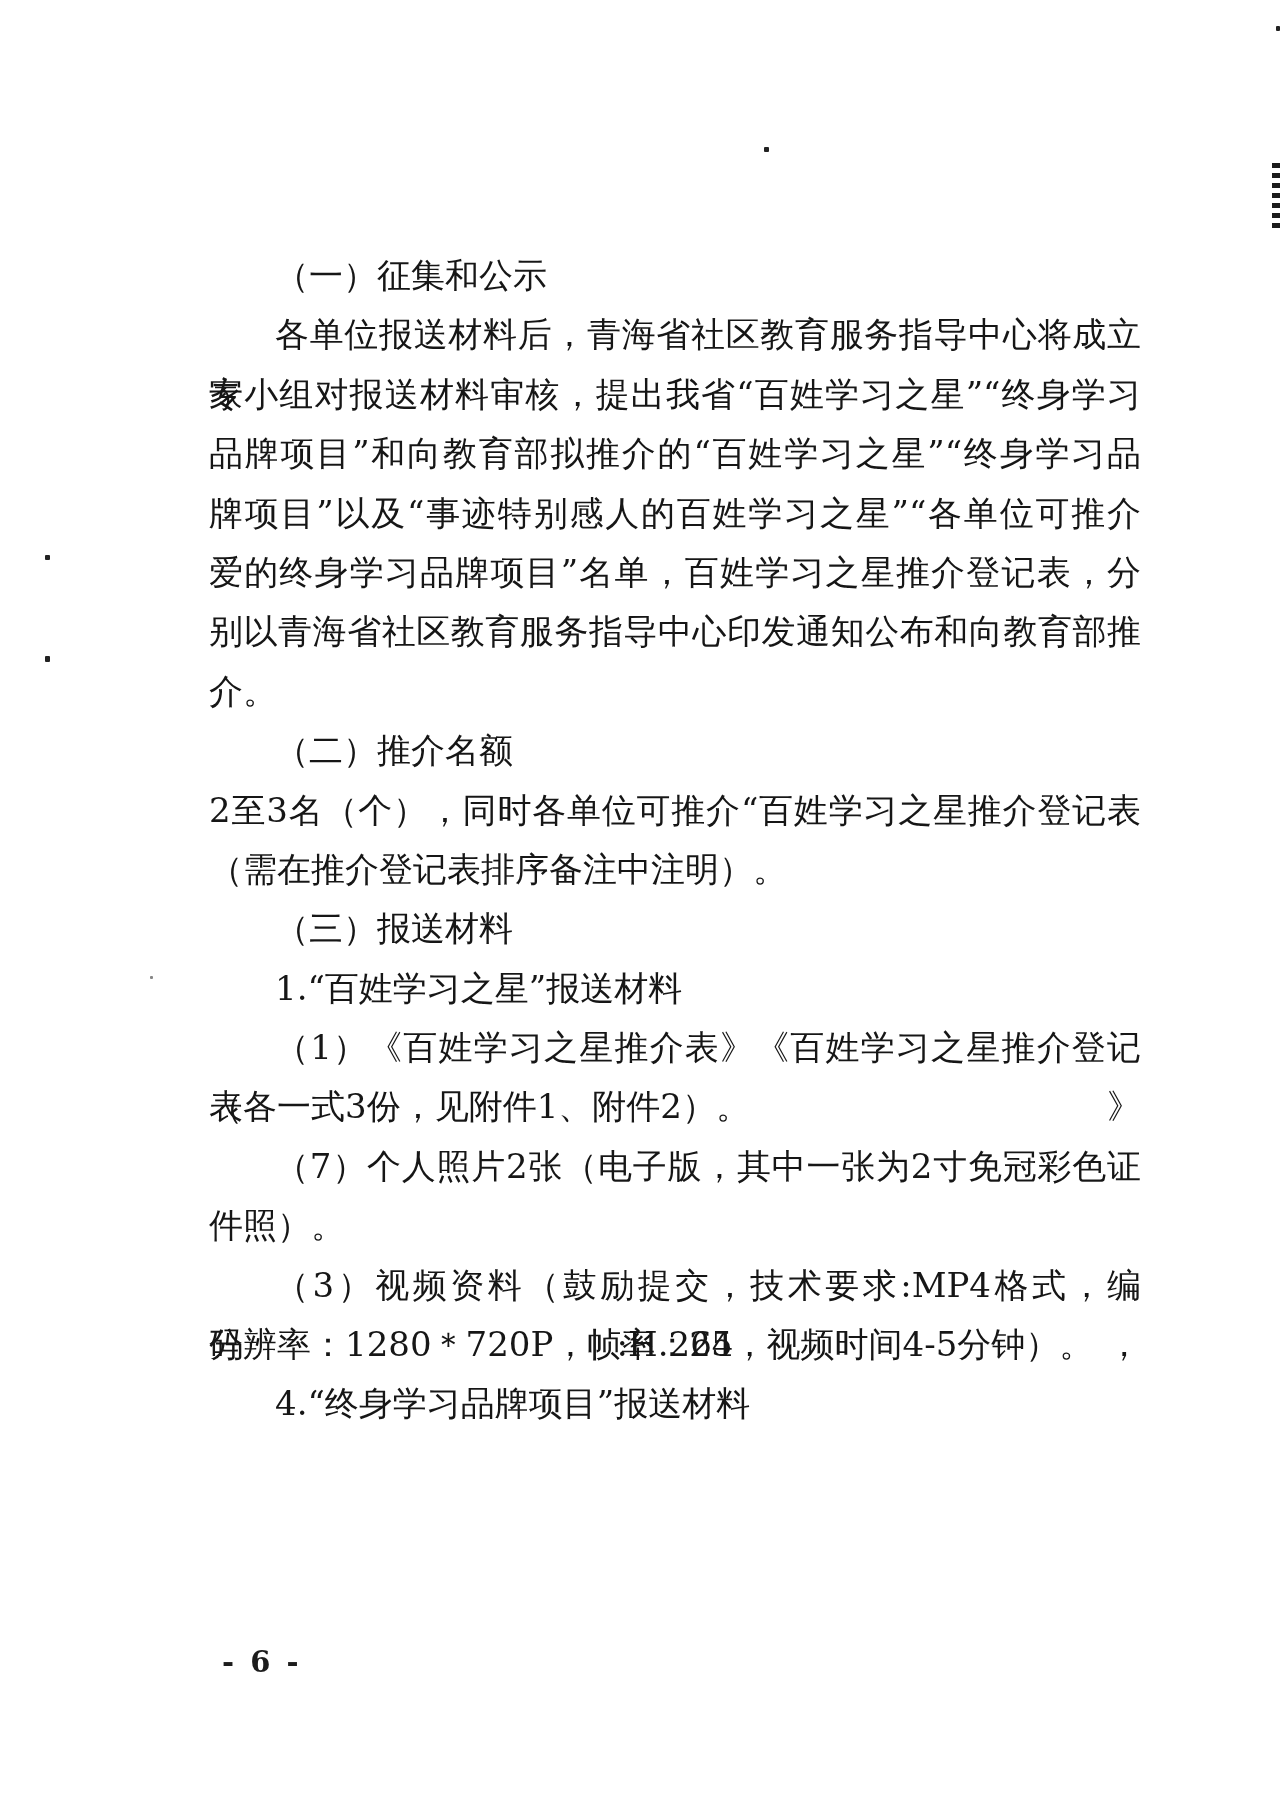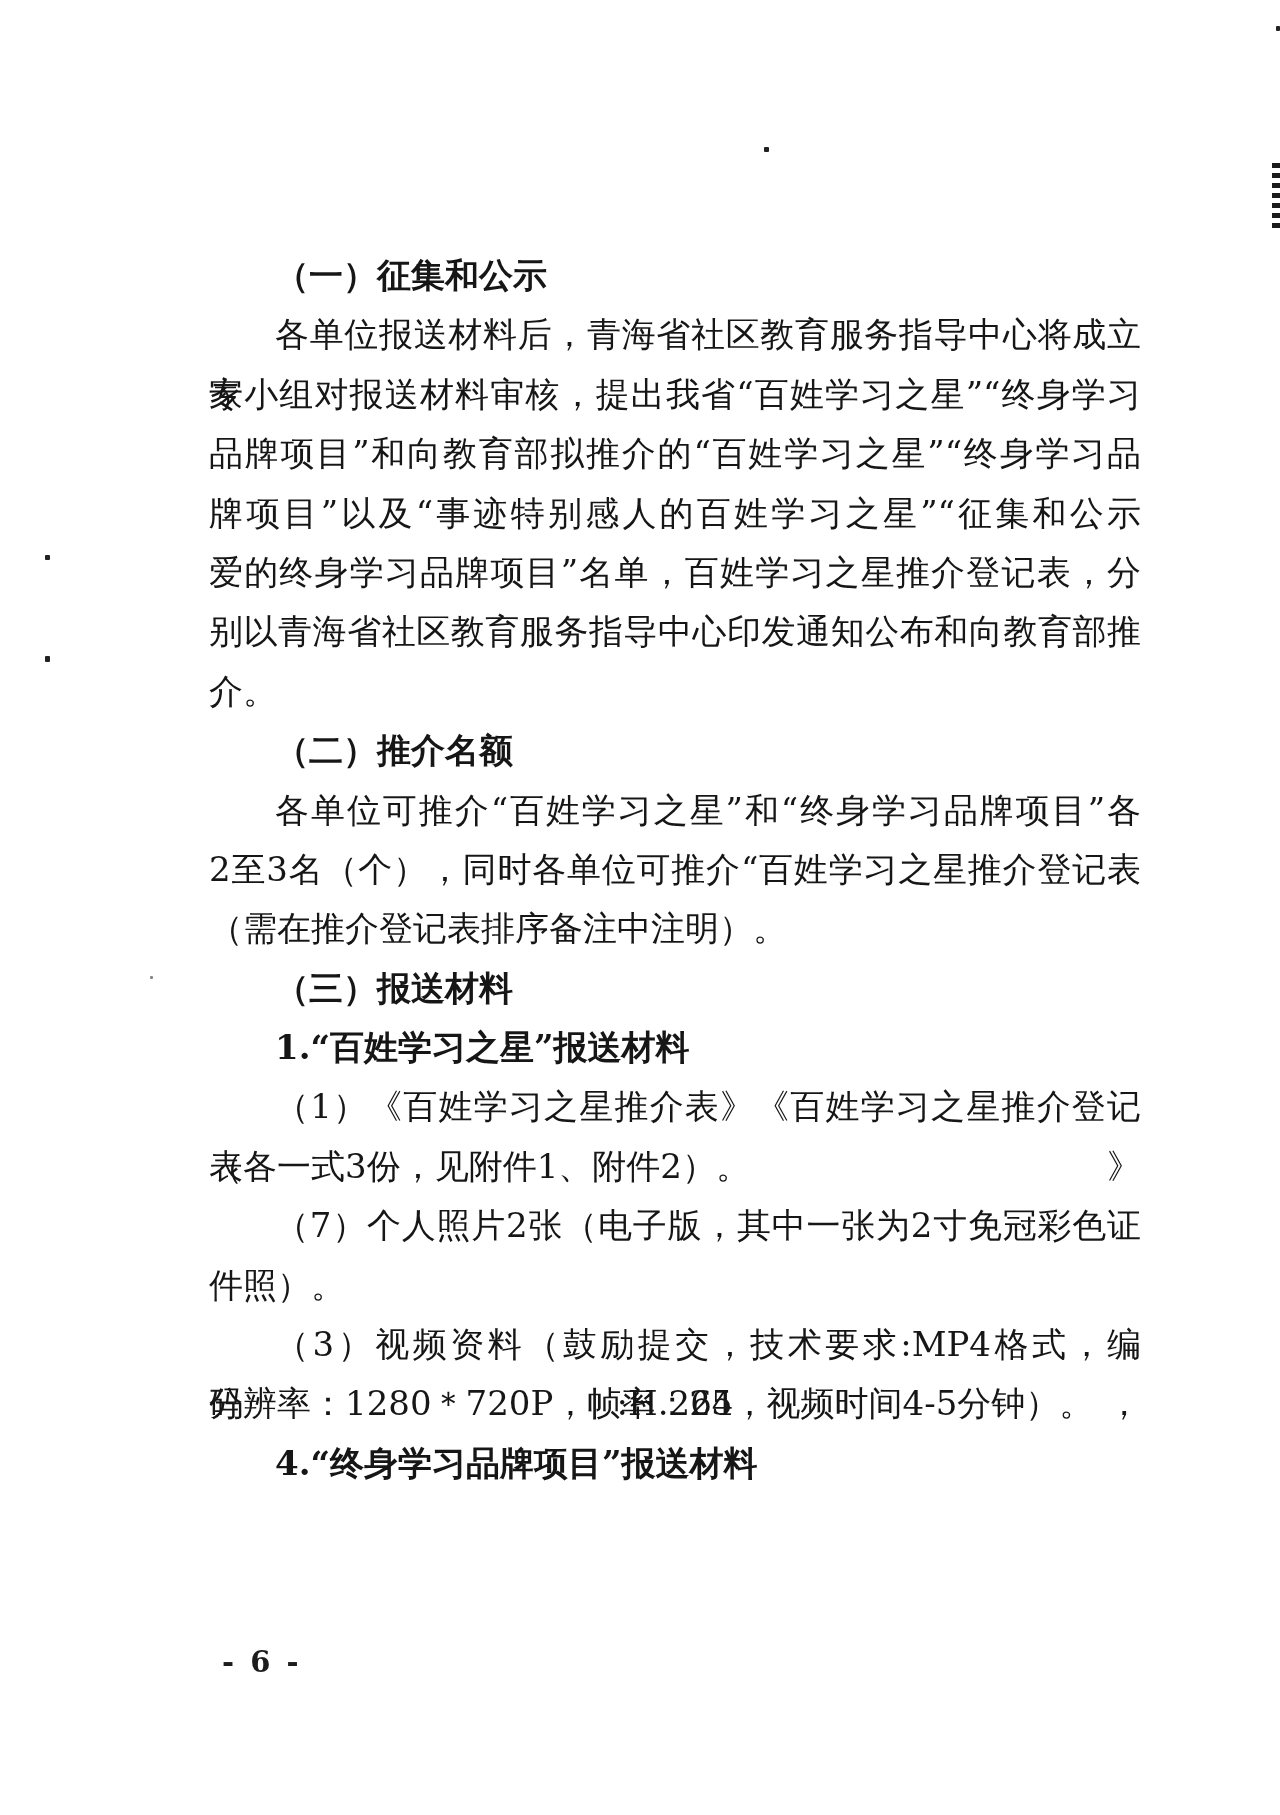--- a/index.html
+++ b/index.html
@@ -20,21 +20,21 @@
     white-space:nowrap;
     letter-spacing:0px;
   }
   .just{
     white-space:normal;
     text-align:justify;
     text-align-last:justify;
     text-justify:inter-character;
   }
   .ind{text-indent:66px;}
-  .h{font-weight:bold;}
+  .h{font-weight:normal;}
   .page-number{
     position:absolute;left:222px;top:1645px;
     font-size:29px;letter-spacing:3px;font-weight:bold;
     color:#1c1c1c;
   }
   .speck{position:absolute;background:#222;border-radius:1px;}
   .speck-a{left:764px;top:147px;width:5px;height:5px;}
   .speck-b{left:45px;top:555px;width:5px;height:5px;}
   .speck-c{left:45px;top:656px;width:5px;height:6px;}
   .speck-d{left:150px;top:976px;width:3px;height:3px;opacity:.55;}
@@ -48,26 +48,25 @@
 </head>
 <body>
 
 <div class="page">
 
   <div class="doc">
     <div class="line h ind">（一）征集和公示</div>
     <div class="line ind just">各单位报送材料后，青海省社区教育服务指导中心将成立专</div>
     <div class="line just">家小组对报送材料审核，提出我省“百姓学习之星”“终身学习</div>
     <div class="line just">品牌项目”和向教育部拟推介的“百姓学习之星”“终身学习品</div>
-    <div class="line just">牌项目”以及“事迹特别感人的百姓学习之星”“征集和公示</div>
+    <div class="line just">牌项目”以及“事迹特别感人的百姓学习之星”“各单位可推介</div>
     <div class="line just">爱的终身学习品牌项目”名单，百姓学习之星推介登记表，分</div>
     <div class="line just">别以青海省社区教育服务指导中心印发通知公布和向教育部推</div>
     <div class="line">介。</div>
     <div class="line h ind">（二）推介名额</div>
-    <div class="line ind just">各单位可推介“百姓学习之星”和“终身学习品牌项目”各</div>
     <div class="line just">2至3名（个），同时各单位可推介“百姓学习之星推介登记表</div>
     <div class="line">（需在推介登记表排序备注中注明）。</div>
     <div class="line h ind">（三）报送材料</div>
     <div class="line h ind">1.“百姓学习之星”报送材料</div>
     <div class="line ind just">（1）《百姓学习之星推介表》《百姓学习之星推介登记表》</div>
     <div class="line">（各一式3份，见附件1、附件2）。</div>
     <div class="line ind just">（7）个人照片2张（电子版，其中一张为2寸免冠彩色证</div>
     <div class="line">件照）。</div>
     <div class="line ind just">（3）视频资料（鼓励提交，技术要求:MP4格式，编码:H.264，</div>
     <div class="line">分辨率：1280＊720P，帧率：25，视频时间4-5分钟）。</div>

